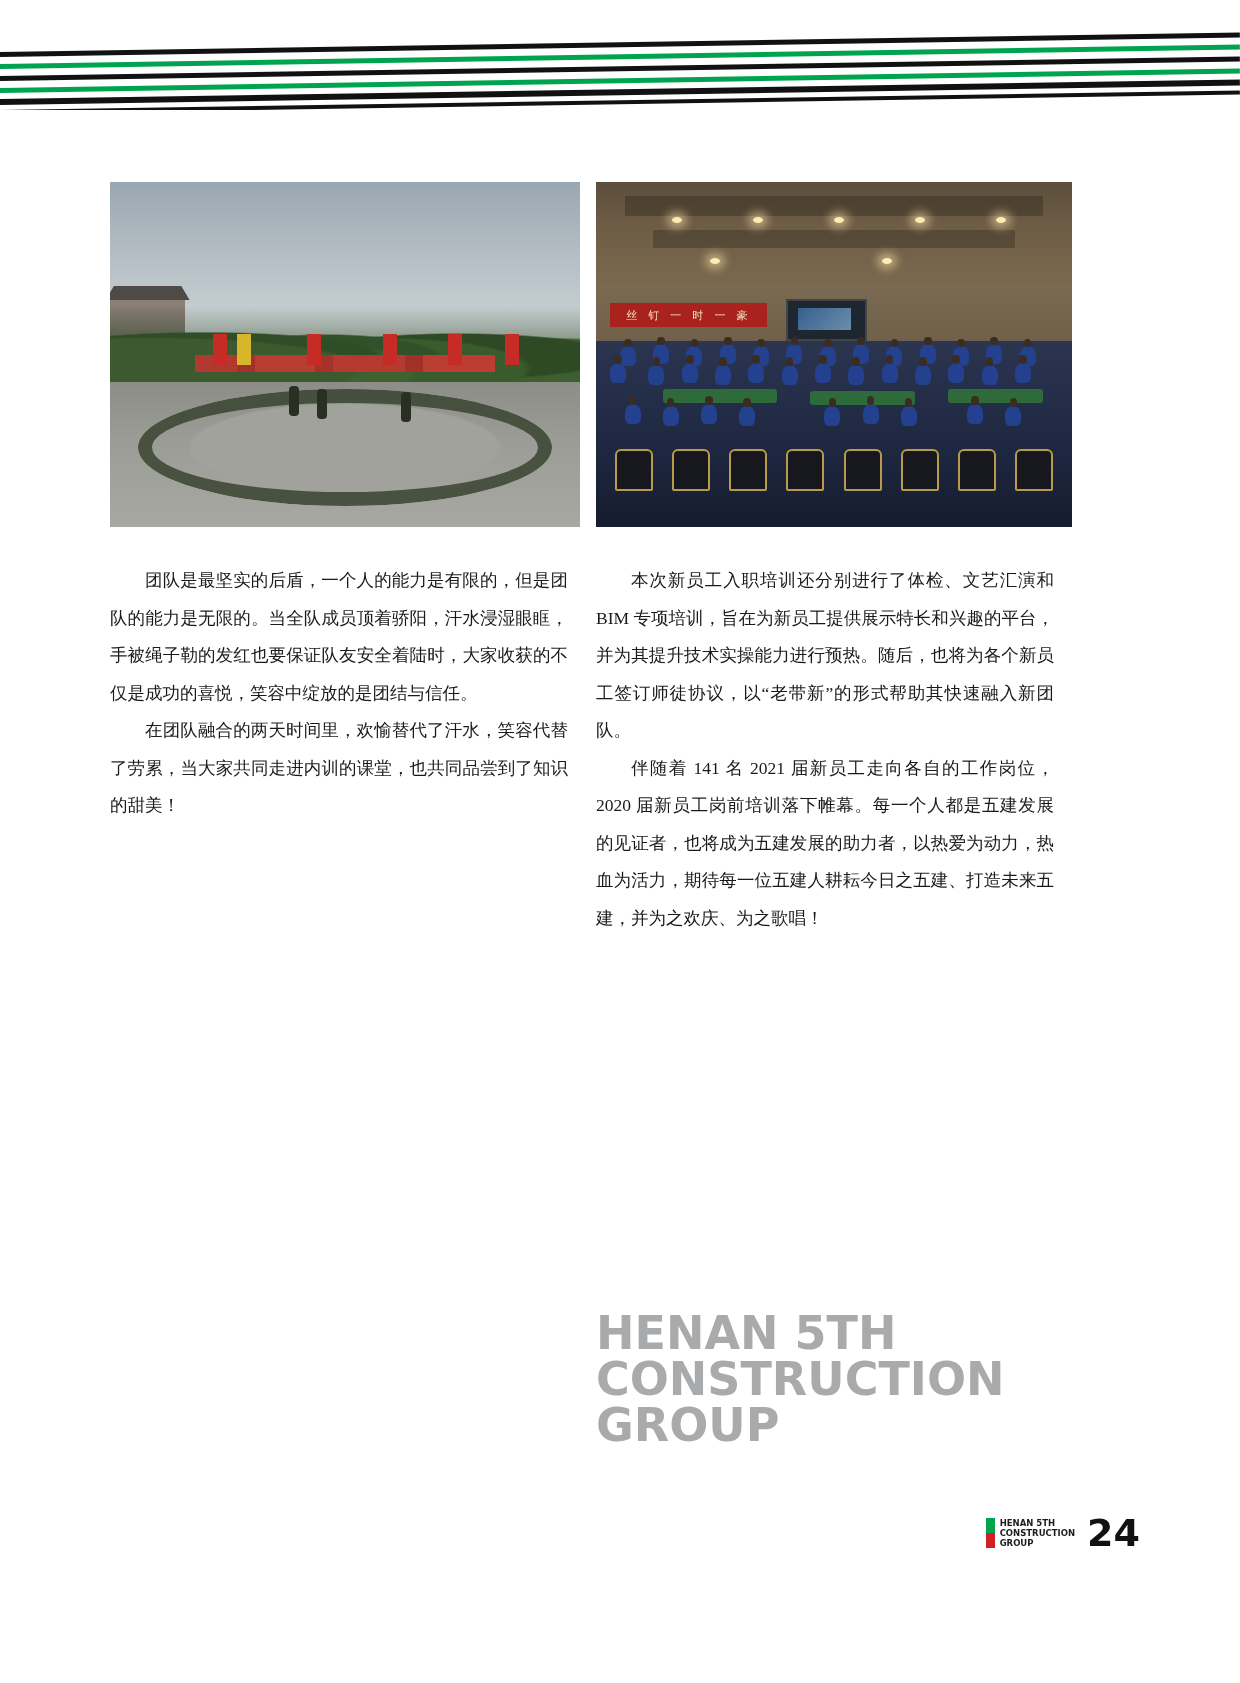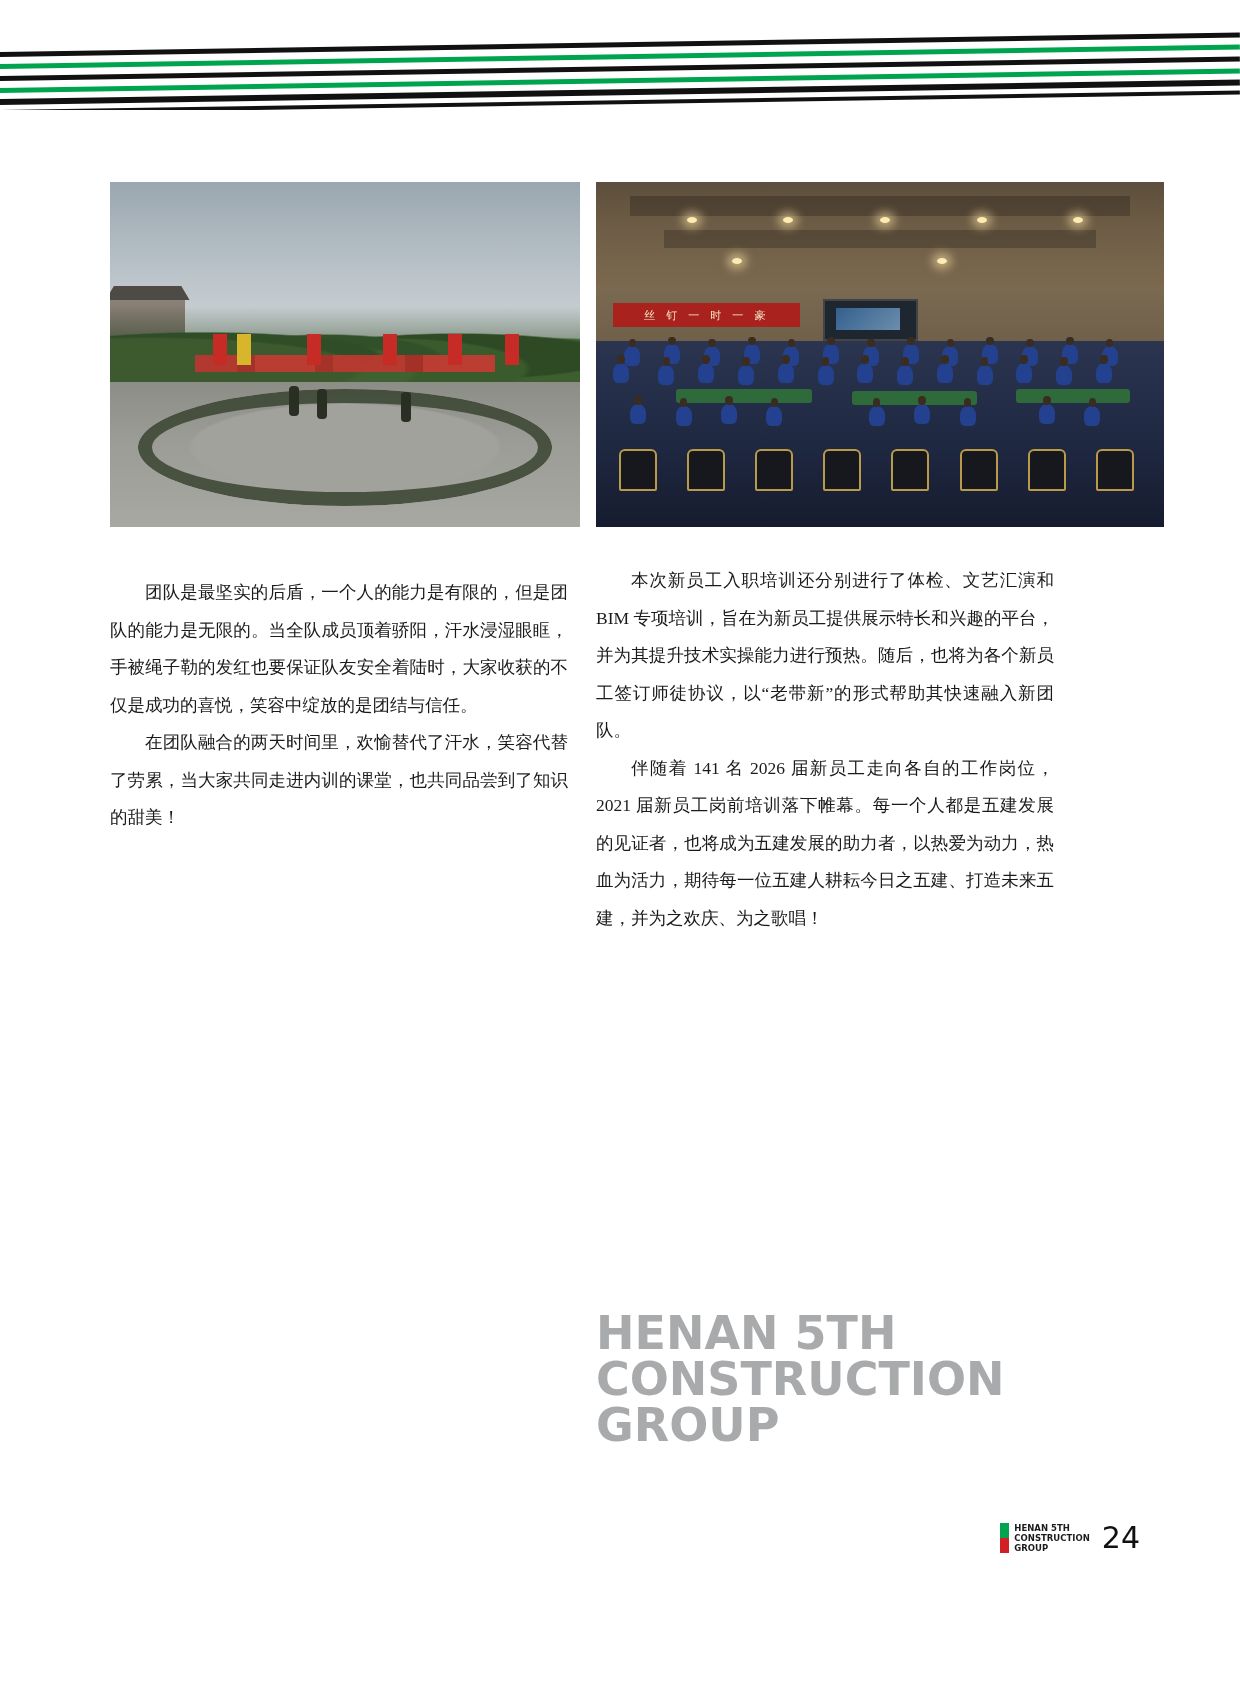--- a/index.html
+++ b/index.html
@@ -40,21 +40,21 @@
   }
   .photo-left {
     left: 110px;
     top: 182px;
     width: 470px;
     height: 345px;
   }
   .photo-right {
     left: 596px;
     top: 182px;
-    width: 568px;
+    width: 476px;
     height: 345px;
   }
 
   
   .sky {
     position: absolute;
     left: 0; top: 0; width: 100%; height: 46%;
     background: linear-gradient(to bottom, #9aa7b0 0%, #b9c2c8 55%, #cfd5d6 100%);
   }
   .treeline {
@@ -186,21 +186,21 @@
     position: absolute;
     top: 562px;
     width: 458px;
     font-family: "Liberation Serif", serif;
     font-size: 17.5px;
     line-height: 37.5px;
     color: #1a1a1a;
     text-align: justify;
     text-justify: inter-ideograph;
   }
-  .col-left { left: 110px; margin-top: 12px; }
+  .col-left { left: 110px; }
   .col-right { left: 596px; }
   .col p {
     margin: 0;
     text-indent: 2em;
   }
 
   
   .wordmark {
     position: absolute;
     left: 596px;
@@ -236,22 +236,22 @@
   .footer-logo-text {
     font-family: "DejaVu Sans", sans-serif;
     font-size: 8.5px;
     font-weight: bold;
     line-height: 10px;
     color: #1c1c1c;
     text-transform: uppercase;
   }
   .page-num {
     font-family: "DejaVu Sans", sans-serif;
-    font-size: 30px;
-    font-weight: normal;
+    font-size: 38px;
+    font-weight: bold;
     color: #111;
   }
 </style>
 </head>
 <body>
 
 <div class="stripes">
   <div class="stripe" style="top:52px;  background:#111111; transform: rotate(-0.9deg);"></div>
   <div class="stripe" style="top:64px;  background:#00a44f; transform: rotate(-0.9deg);"></div>
   <div class="stripe" style="top:76px;  background:#111111; transform: rotate(-0.9deg);"></div>
@@ -346,21 +346,21 @@
   </div>
 </div>
 
 <div class="col col-left">
   <p>团队是最坚实的后盾，一个人的能力是有限的，但是团队的能力是无限的。当全队成员顶着骄阳，汗水浸湿眼眶，手被绳子勒的发红也要保证队友安全着陆时，大家收获的不仅是成功的喜悦，笑容中绽放的是团结与信任。</p>
   <p>在团队融合的两天时间里，欢愉替代了汗水，笑容代替了劳累，当大家共同走进内训的课堂，也共同品尝到了知识的甜美！</p>
 </div>
 
 <div class="col col-right">
   <p>本次新员工入职培训还分别进行了体检、文艺汇演和 BIM 专项培训，旨在为新员工提供展示特长和兴趣的平台，并为其提升技术实操能力进行预热。随后，也将为各个新员工签订师徒协议，以“老带新”的形式帮助其快速融入新团队。</p>
-  <p>伴随着 141 名 2026 届新员工走向各自的工作岗位，2021 届新员工岗前培训落下帷幕。每一个人都是五建发展的见证者，也将成为五建发展的助力者，以热爱为动力，热血为活力，期待每一位五建人耕耘今日之五建、打造未来五建，并为之欢庆、为之歌唱！</p>
+  <p>伴随着 141 名 2021 届新员工走向各自的工作岗位，2020 届新员工岗前培训落下帷幕。每一个人都是五建发展的见证者，也将成为五建发展的助力者，以热爱为动力，热血为活力，期待每一位五建人耕耘今日之五建、打造未来五建，并为之欢庆、为之歌唱！</p>
 </div>
 
 <div class="wordmark">
   <div>HENAN 5TH</div>
   <div>CONSTRUCTION</div>
   <div>GROUP</div>
 </div>
 
 <div class="footer">
   <div class="footer-logo">

